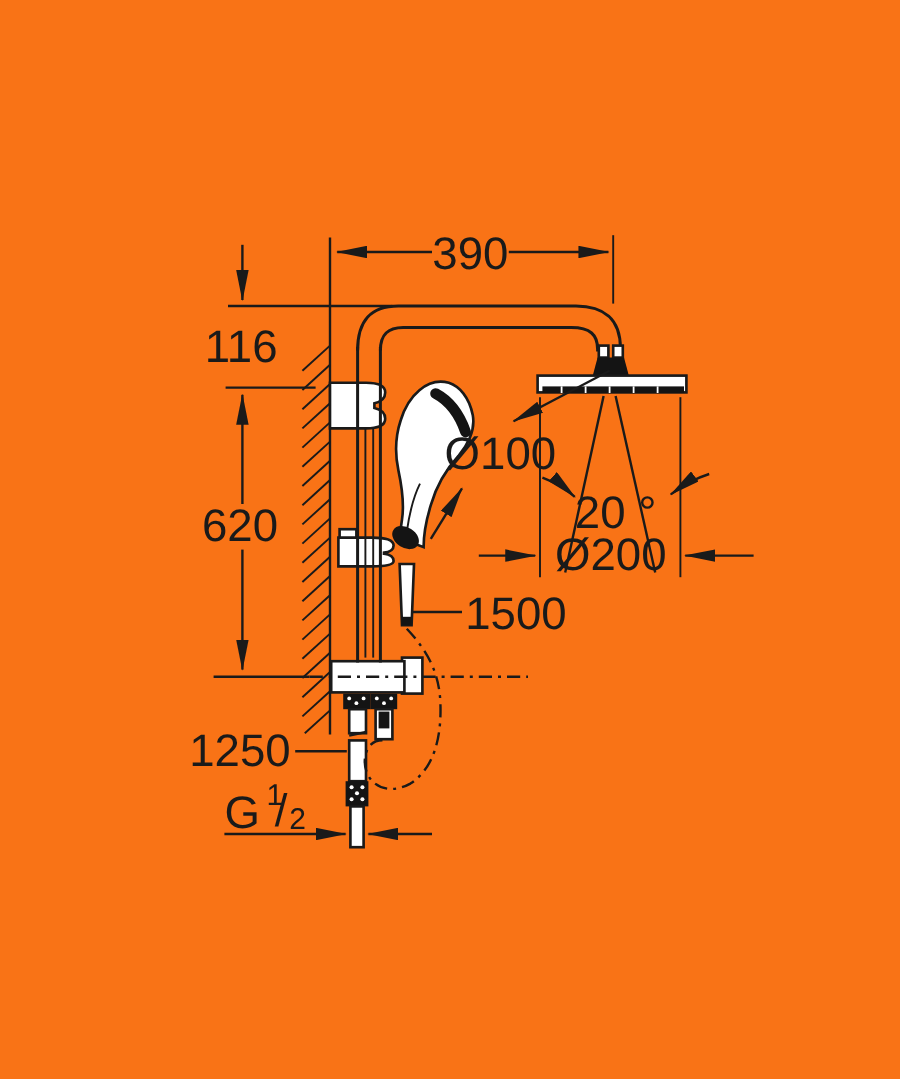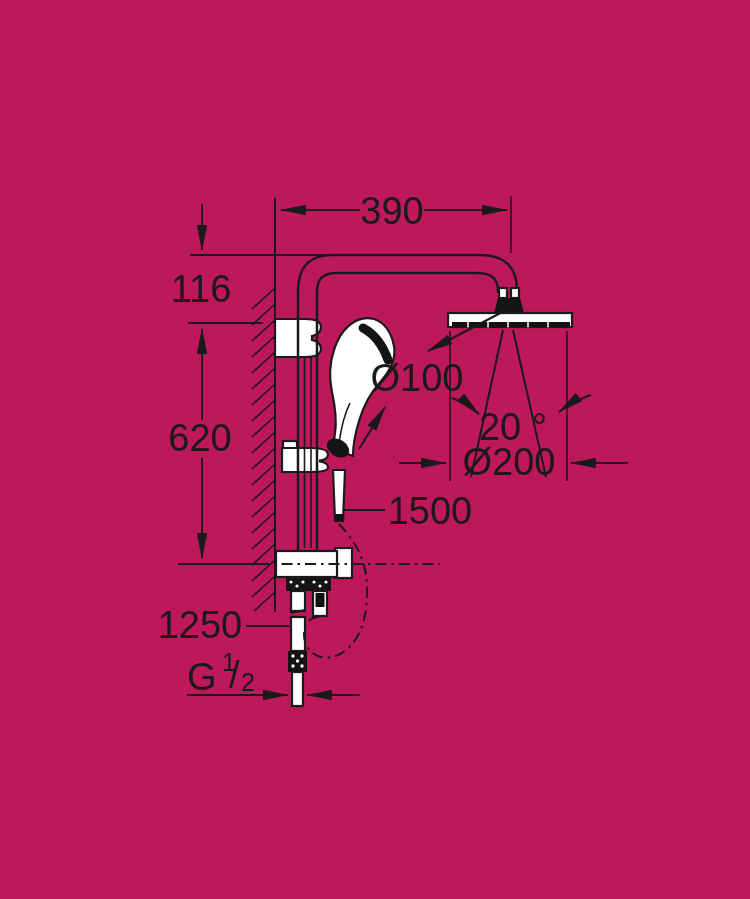--- a/index.html
+++ b/index.html
@@ -1,16 +1,16 @@
 <!DOCTYPE html>
 <html><head>
 <meta charset="utf-8">
 <style>
   html,body{margin:0;padding:0;background:#fff;}
-  .stage{position:relative;width:750px;height:899px;background:#be185d;overflow:hidden;}
+  .stage{position:relative;width:750px;height:899px;background:#f97316;overflow:hidden;}
   svg{display:block;}
   text{font-family:"Liberation Sans","DejaVu Sans",sans-serif;fill:#1a1a1a;}
   .dim{font-size:38px;}
   .frac{font-size:25px;}
   .thin{stroke:#1a1a1a;stroke-width:1.6;fill:none;}
   .ln{stroke:#1a1a1a;stroke-width:2;fill:none;}
   .pipe{stroke:#1a1a1a;stroke-width:2.5;fill:none;}
   .part{stroke:#1a1a1a;stroke-width:2.2;fill:#ffffff;}
   .dark{fill:#141414;stroke:none;}
   .dashdot{stroke:#1a1a1a;stroke-width:2;fill:none;stroke-dasharray:11 5 2.5 5;}

